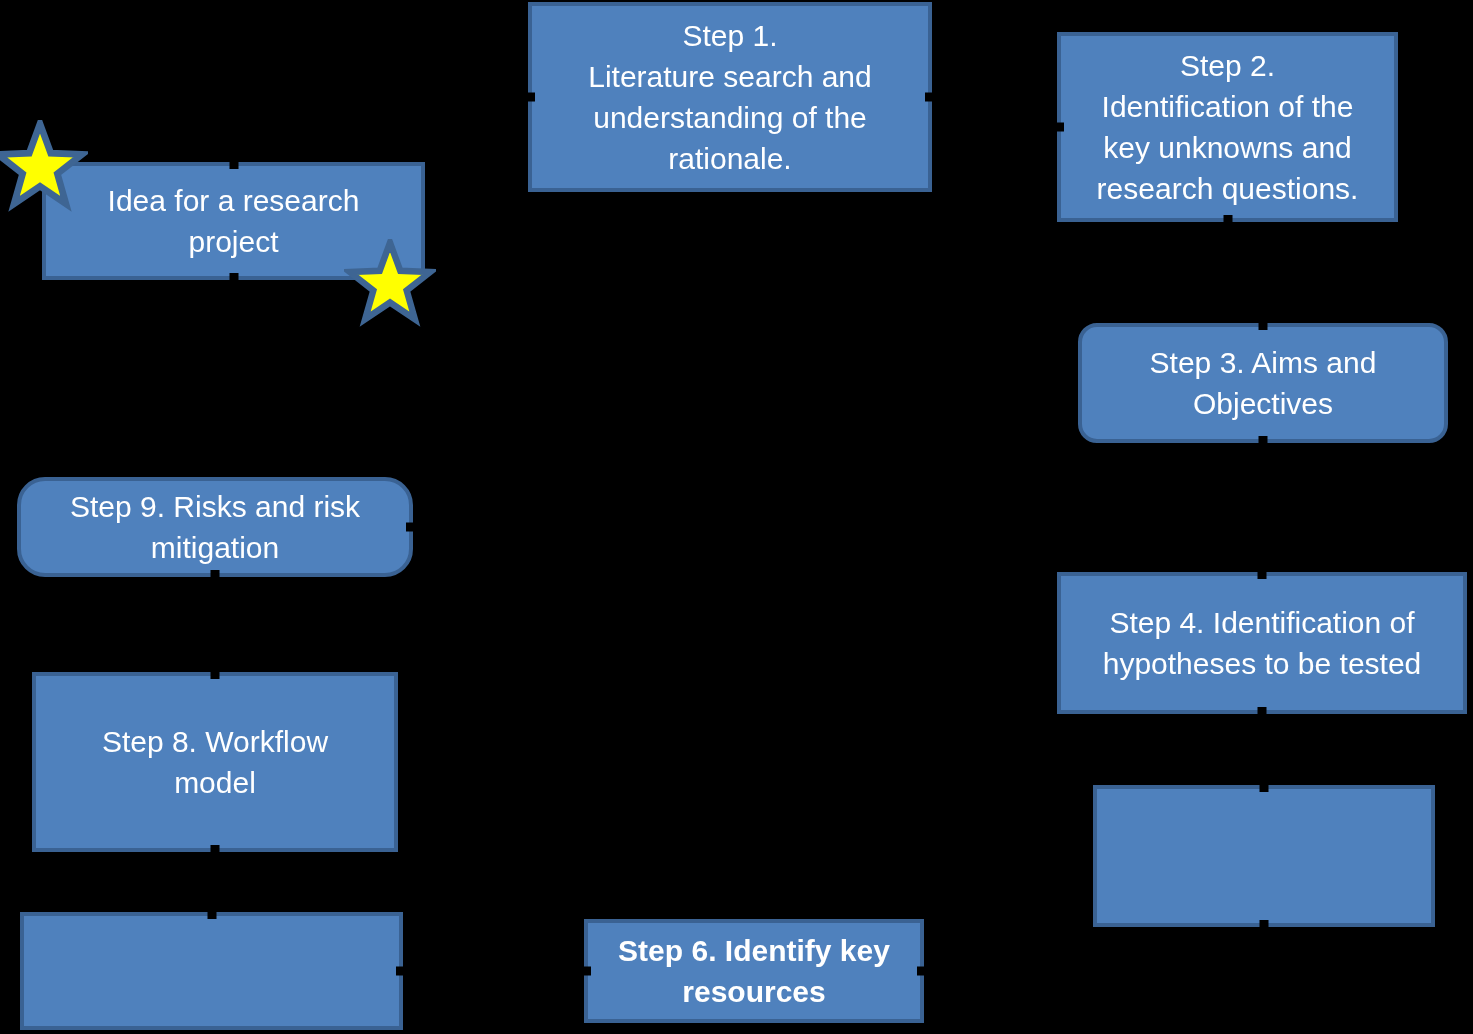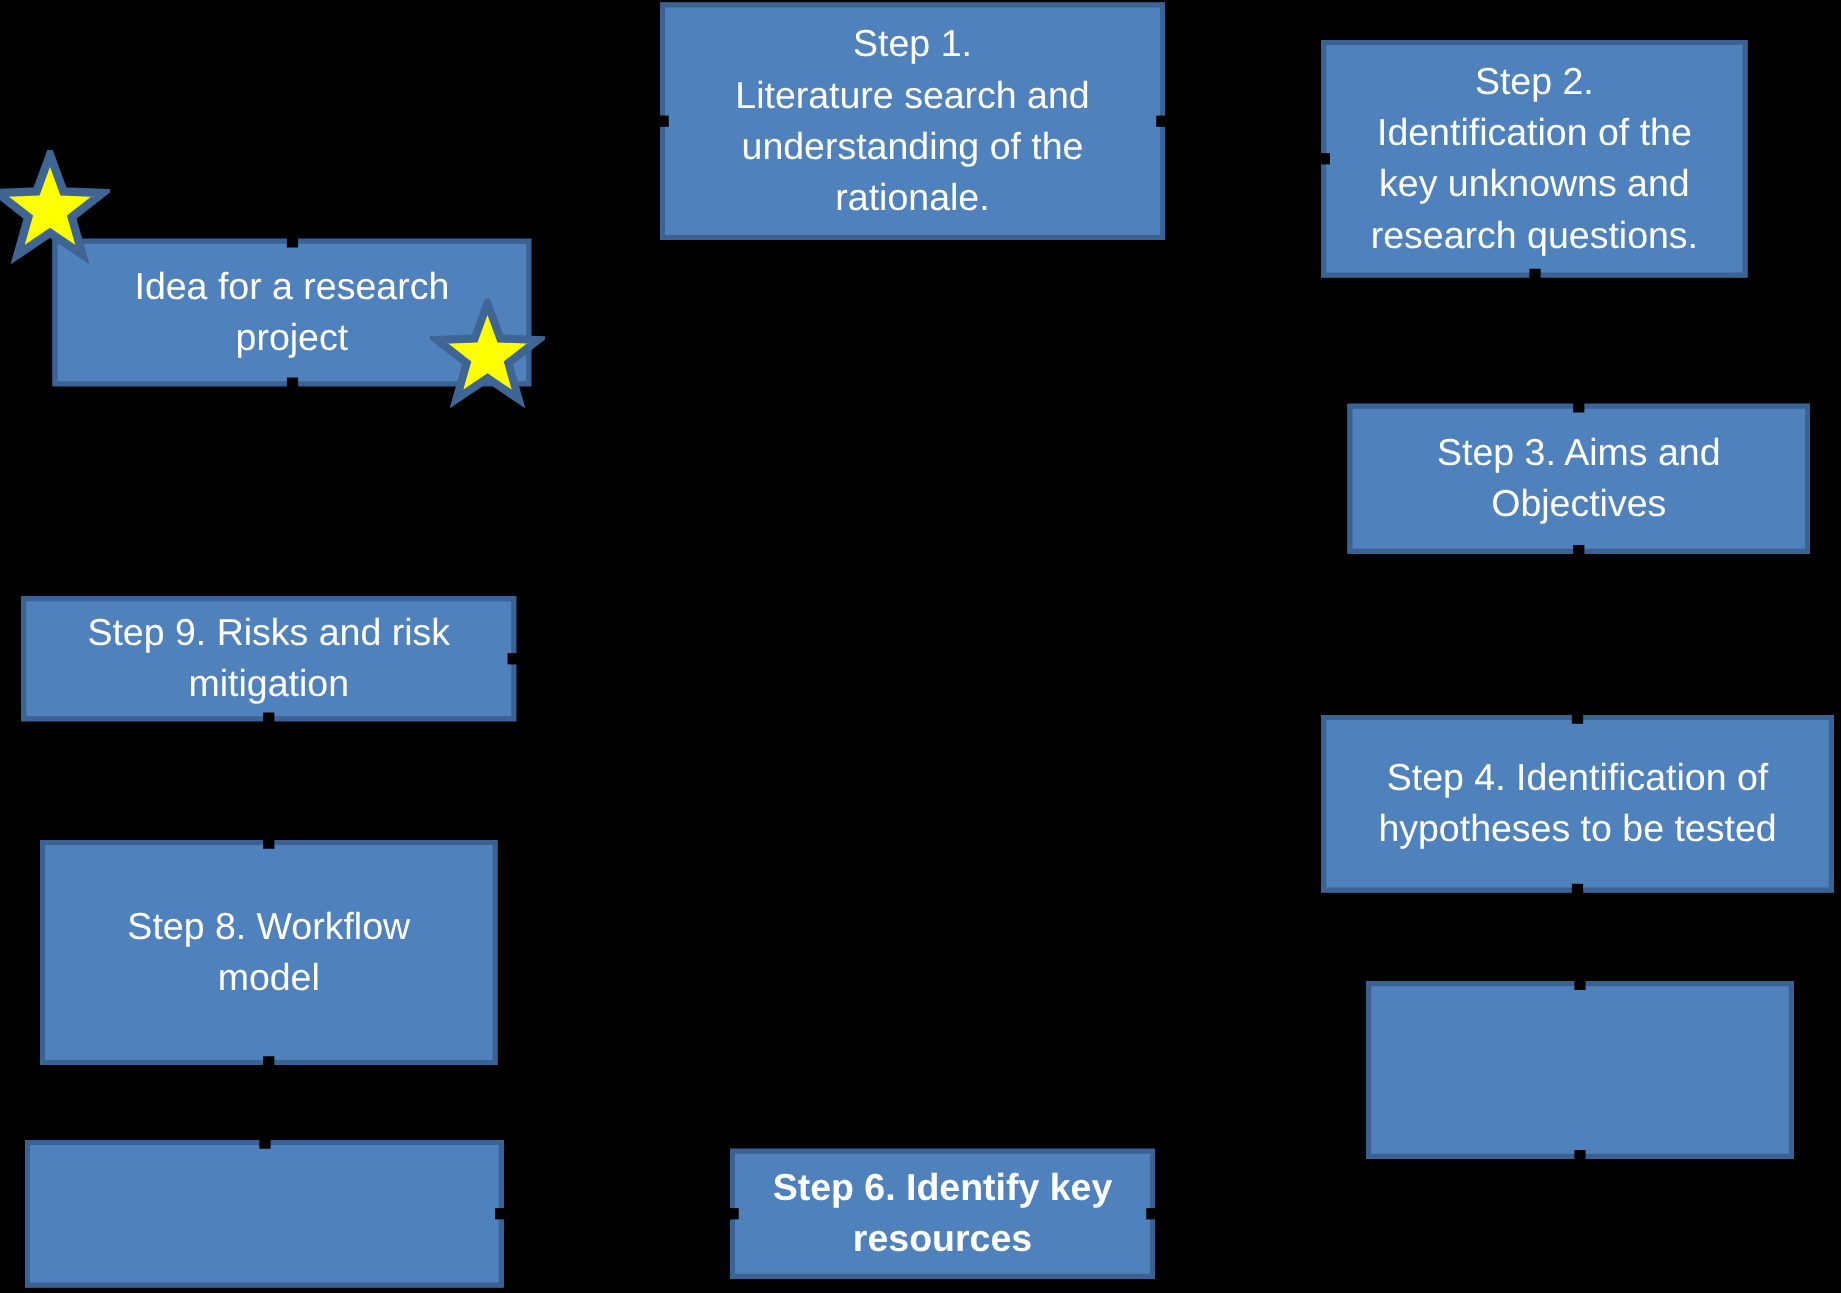--- a/index.html
+++ b/index.html
@@ -31,30 +31,30 @@
     text-align: center;
   }
   .box-text {
     color: var(--box-text);
     font-size: 30px;
     line-height: 41px;
     white-space: pre-line;
     padding: 2px 8px;
   }
   
-  .b-idea   { left:  42px; top: 191px; width: 383px; height: 118px; }
+  .b-idea   { left:  42px; top: 162px; width: 383px; height: 118px; }
   .b-step1  { left: 528px; top:   2px; width: 404px; height: 190px; }
   .b-step2  { left:1057px; top:  32px; width: 341px; height: 190px; }
-  .b-step3  { left:1078px; top: 323px; width: 370px; height: 120px; }
+  .b-step3  { left:1078px; top: 323px; width: 370px; height: 120px; border-radius: 19px; }
   .b-step4  { left:1057px; top: 572px; width: 410px; height: 142px; }
   .b-step5  { left:1093px; top: 785px; width: 342px; height: 142px; }
   .b-step6  { left: 584px; top: 919px; width: 340px; height: 104px; font-weight: bold; }
   .b-step7  { left:  20px; top: 912px; width: 383px; height: 118px; }
   .b-step8  { left:  32px; top: 672px; width: 366px; height: 180px; }
-  .b-step9  { left:  17px; top: 477px; width: 396px; height: 100px; }
+  .b-step9  { left:  17px; top: 477px; width: 396px; height: 100px; border-radius: 28px; }
   .b-step10 { left: 542px; top: 445px; width: 380px; height: 165px; }
 
   
   .anchor {
     position: absolute;
     width: 9px; height: 9px;
     background: var(--anchor);
   }
   .anchor-top    { top: -6px;   left: 50%; transform: translateX(-50%); }
   .anchor-bottom { bottom: -6px; left: 50%; transform: translateX(-50%); }

